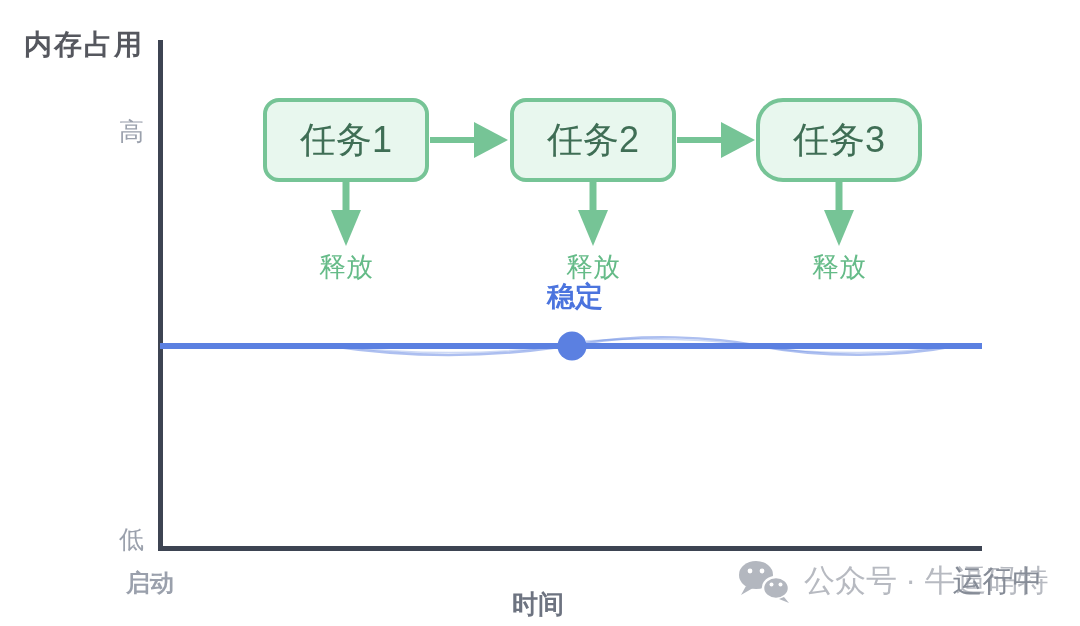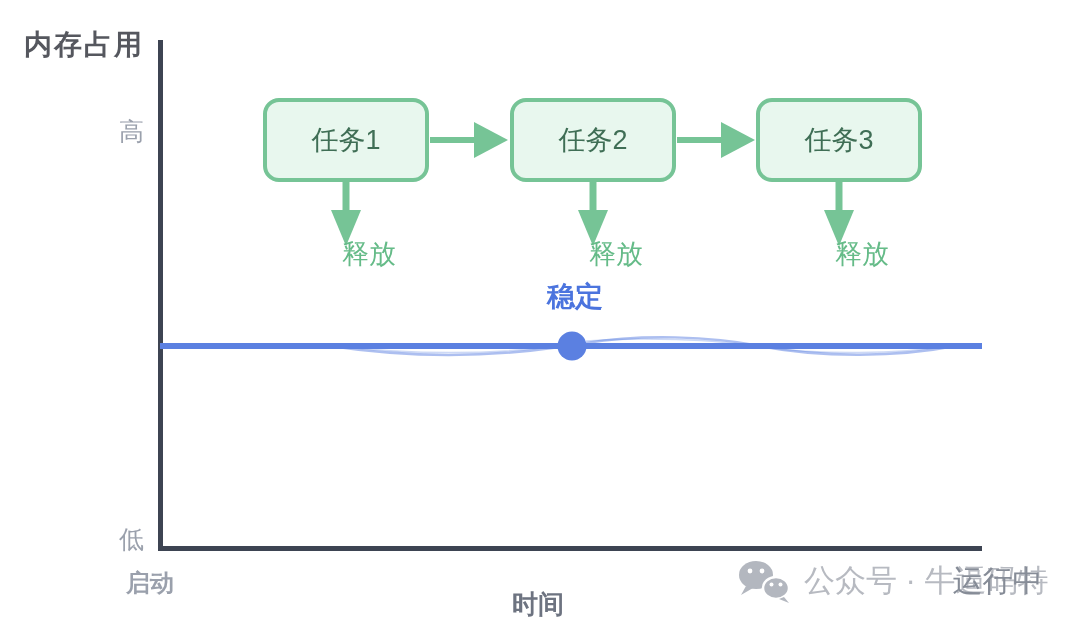--- a/index.html
+++ b/index.html
@@ -19,24 +19,24 @@
   }
   .tick-high{left:100px;top:115px;}
   .tick-low{left:100px;top:523px;}
   .tick-start{left:126px;top:567px;width:70px;text-align:left;font-size:24px;color:var(--tick-gray,#a4a8b1);font-weight:bold;}
   .x-label{left:512px;top:587px;width:120px;font-size:26px;color:var(--xlabel-gray,#6d7380);font-weight:bold;}
   .task-box{
     top:98px;width:166px;height:84px;box-sizing:border-box;
     border:4px solid var(--green-border,#76c496);
     border-radius:16px;background:var(--green-fill,#e8f7ee);
     display:flex;align-items:center;justify-content:center;
-    font-size:27px;color:var(--green-dark-text,#3f6e55);
+    font-size:36px;color:var(--green-dark-text,#3f6e55);
   }
   .release{
-    top:236px;width:100px;text-align:right;font-size:27px;
+    top:249px;width:100px;text-align:center;font-size:27px;
     color:var(--green-label,#65bb88);
   }
   .stable{
     left:527px;top:278px;width:96px;text-align:center;
     font-size:28px;font-weight:bold;color:var(--blue-text,#4b74de);
   }
   .watermark{
     left:734px;top:558px;display:flex;align-items:center;gap:10px;
   }
   .wm-text{
@@ -88,21 +88,21 @@
   </svg>
 
   <div class="abs title">内存占用</div>
   <div class="abs tick tick-high">高</div>
   <div class="abs tick tick-low">低</div>
   <div class="abs tick-start abs">启动</div>
   <div class="abs x-label">时间</div>
 
   <div class="abs task-box" style="left:263px;">任务1</div>
   <div class="abs task-box" style="left:510px;text-align:right;">任务2</div>
-  <div class="abs task-box" style="left:756px;">任务3</div>
+  <div class="abs task-box" style="left:756px;border-radius:27px;">任务3</div>
 
   <div class="abs release" style="left:296px;">释放</div>
   <div class="abs release" style="left:543px;">释放</div>
   <div class="abs release" style="left:789px;">释放</div>
 
   <div class="abs stable">稳定</div>
 
   <div class="abs watermark">
     <svg width="60" height="46" viewBox="0 0 60 46" aria-hidden="true">
       <g style="fill:#b3b7bf;">

